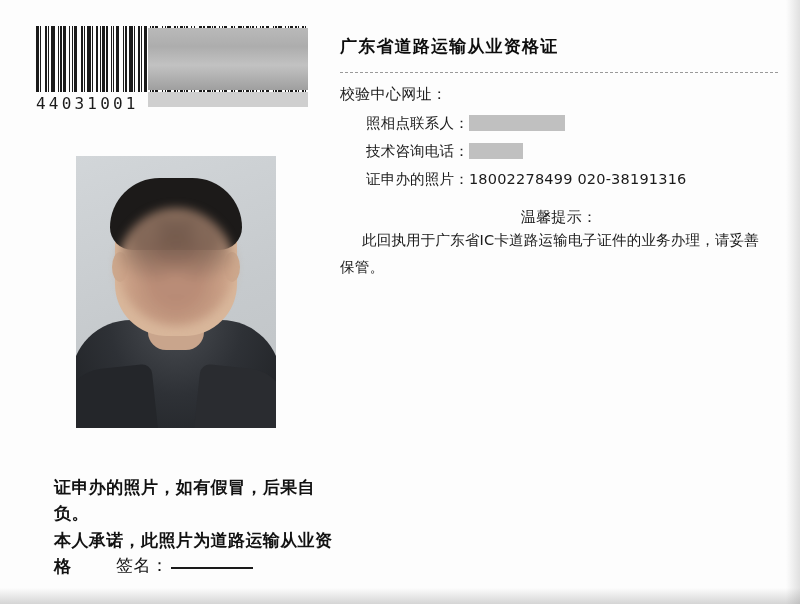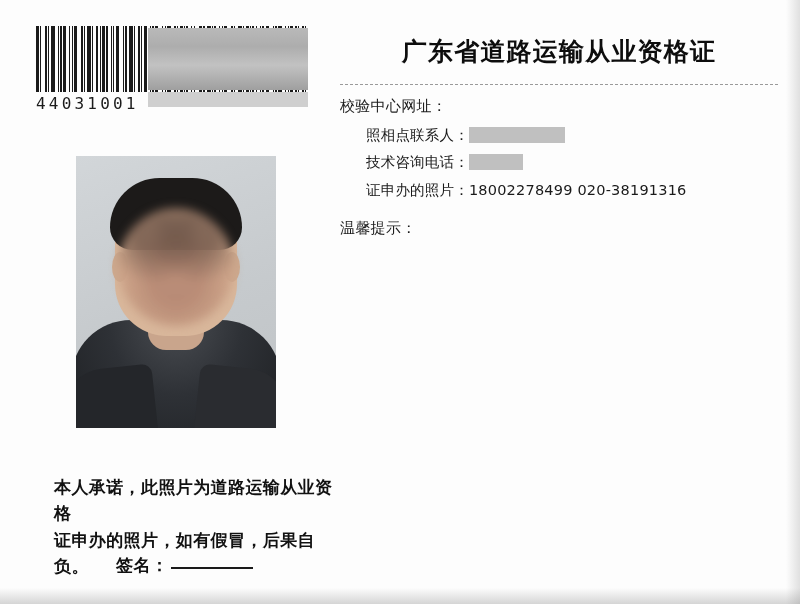--- a/index.html
+++ b/index.html
@@ -184,41 +184,41 @@
     font-weight: bold;
     line-height: 1.55;
     letter-spacing: 0.4px;
     color: #111;
   }
   .sign-row {
     position: absolute;
     left: 86px;
     top: 528px;
     font-size: 17px;
-    font-weight: bold;
+    font-weight: normal;
     letter-spacing: 0.5px;
   }
   .sign-line {
     display: inline-block;
     width: 82px;
     border-bottom: 2px solid #1a1a1a;
     margin-left: 2px;
     vertical-align: 2px;
   }
 
   
   .right-col {
     position: absolute;
     left: 340px;
     top: 34px;
     width: 438px;
   }
   .title {
-    text-align: center;
-    font-size: 25px;
+    text-align: left;
+    font-size: 17px;
     font-weight: bold;
     letter-spacing: 1.2px;
     line-height: 1.42;
     color: #0d0d0d;
   }
   .title .line2 { display: block; }
 
   .body-para {
     margin-top: 38px;
     font-size: 15.5px;
@@ -263,20 +263,21 @@
     filter: blur(0.6px);
   }
   .r-phone { width: 96px; height: 16px; }
   .r-person { width: 54px; height: 16px; }
 
   .tip-title {
     margin-top: 14px;
     font-size: 15px;
     color: #1a1a1a;
     letter-spacing: 0.3px;
+    text-align: center;
   }
   .tip-body {
     font-size: 14.5px;
     line-height: 1.9;
     color: #1a1a1a;
     letter-spacing: 0.2px;
   }
   .tip-body .ind { padding-left: 22px; }
 
   .edge-shadow-bottom {
@@ -386,22 +387,22 @@
       </div>
       <div class="photo-neck"></div>
       <div class="photo-head"></div>
       <div class="photo-ear-l"></div>
       <div class="photo-ear-r"></div>
       <div class="photo-hair"></div>
       <div class="photo-blur"></div>
     </div>
 
     <div class="pledge">
+      <div>证申办的照片，如有假冒，后果自负。</div>
       <div>本人承诺，此照片为道路运输从业资格</div>
-      <div>证申办的照片，如有假冒，后果自负。</div>
     </div>
 
     <div class="sign-row">
       <span>签名：</span><span class="sign-line"></span>
     </div>
   </div>
 
   <div class="right-col">
 
     <div class="title">
@@ -419,17 +420,21 @@
       </div>
       <div>
         <span>技术咨询电话：</span><span class="val-redact r-person"></span>
       </div>
       <div>
         <span>证申办的照片：</span><span>18002278499  020-38191316</span>
       </div>
     </div>
 
     <div class="tip-title">温馨提示：</div>
+    <div class="tip-body">
+      <div class="ind">此回执用于广东省IC卡道路运输电子证件的业务办理，请妥善</div>
+      <div>保管。</div>
+    </div>
   </div>
 
   <div class="edge-shadow-bottom"></div>
   <div class="edge-shadow-right"></div>
 </div>
 
 </body></html>

